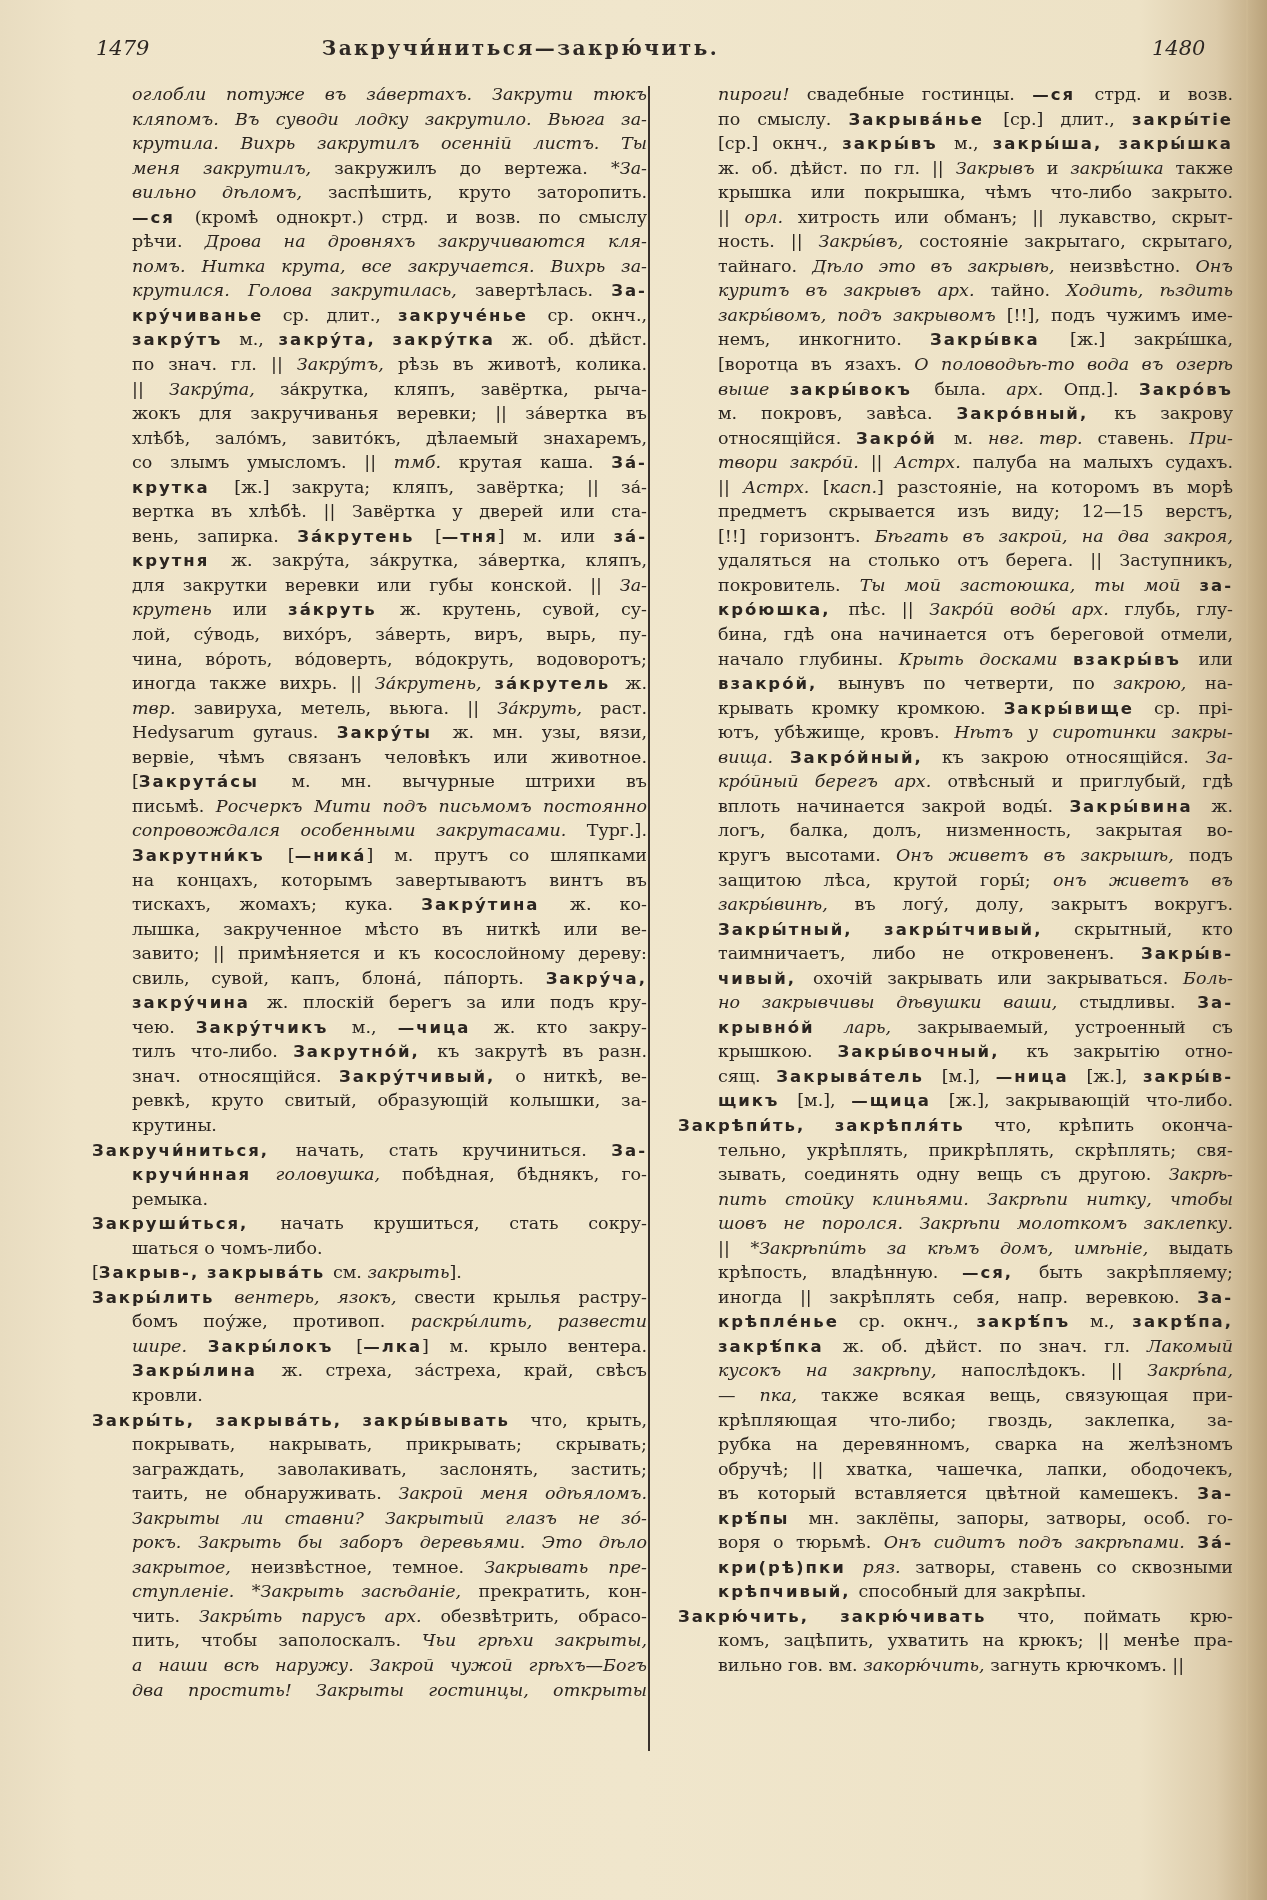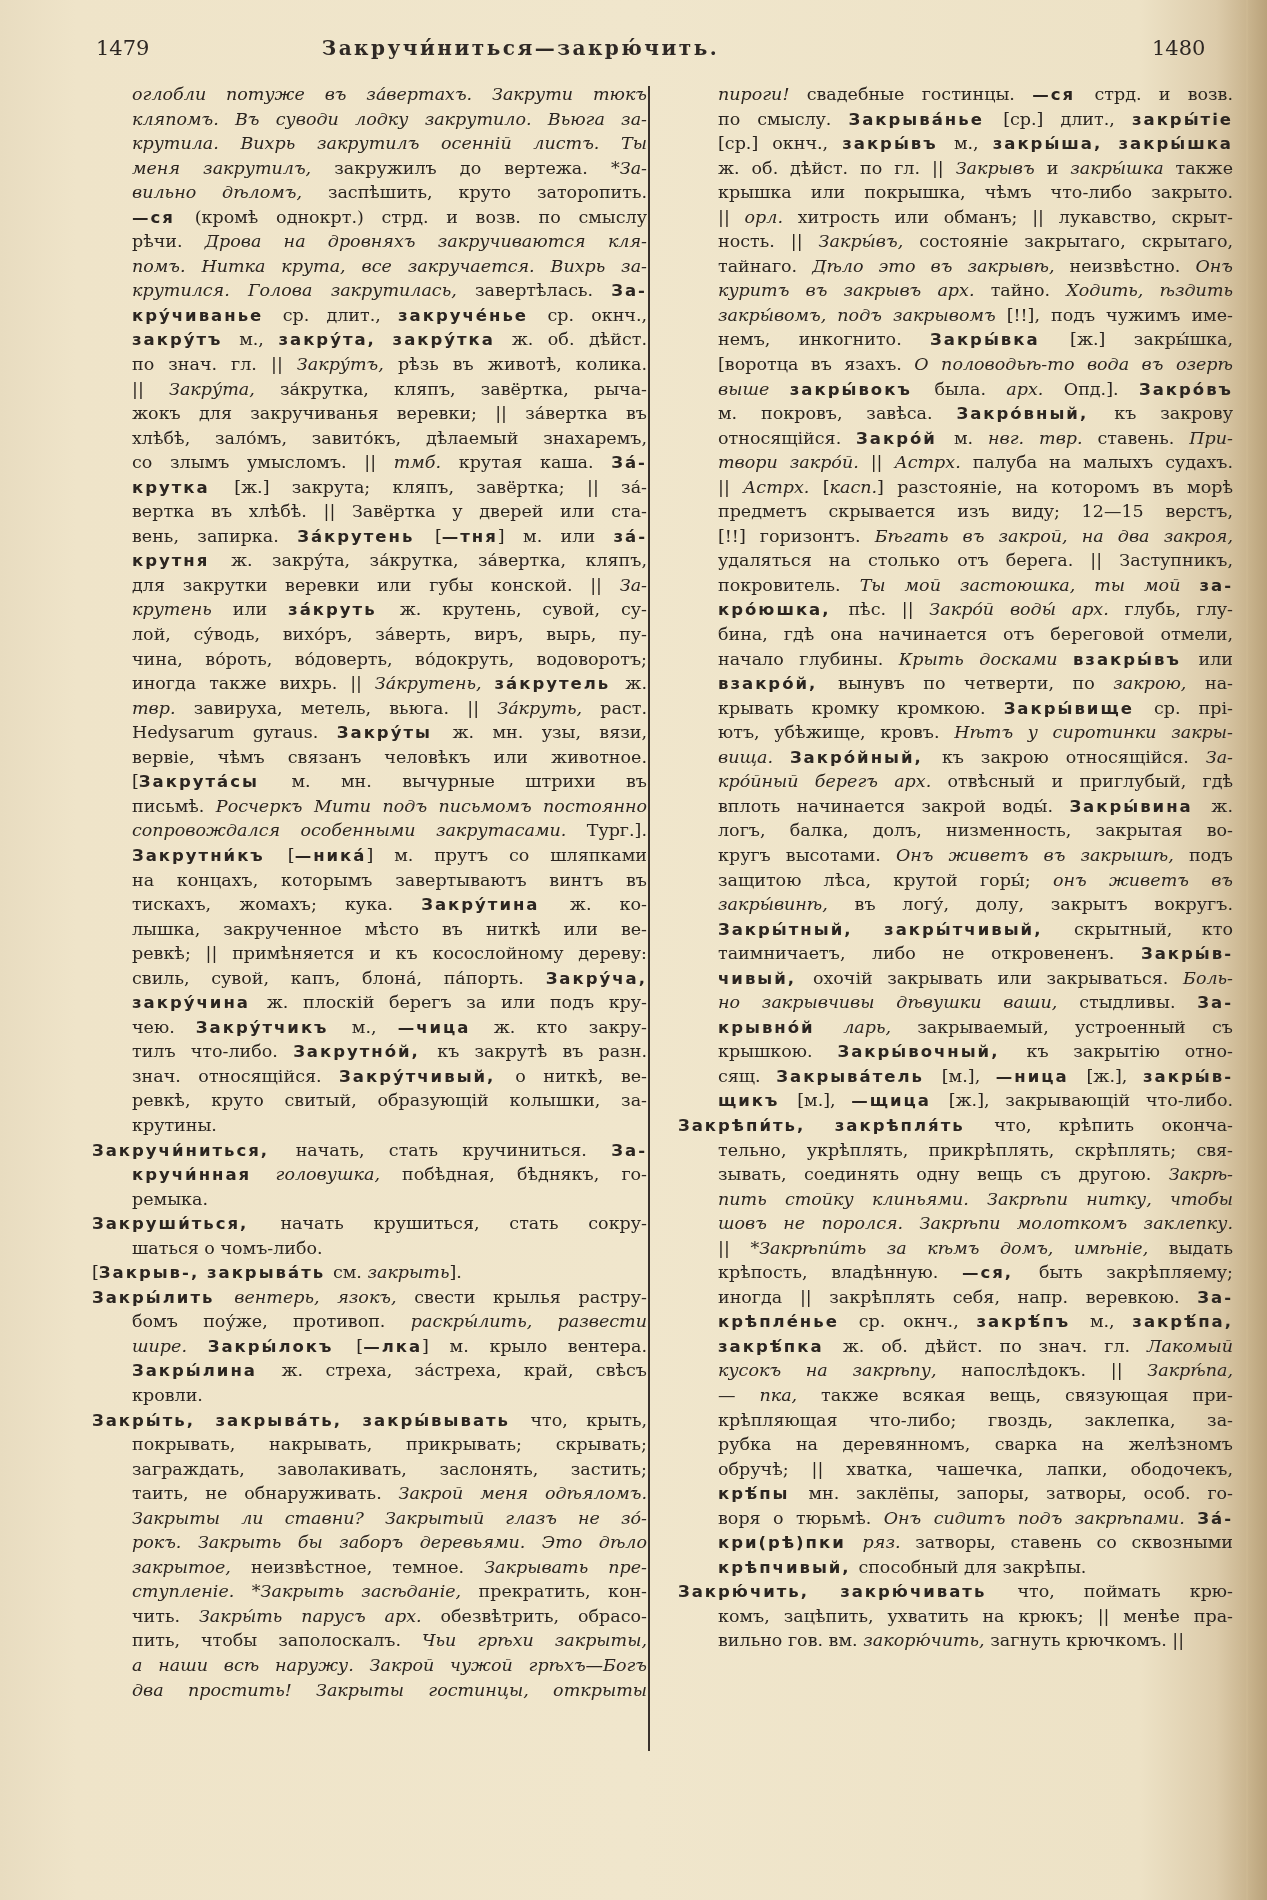--- a/index.html
+++ b/index.html
@@ -1,21 +1,21 @@
 <!DOCTYPE html>
 <html><head>
 <meta charset="utf-8">
 <style>
   html,body{margin:0;padding:0;}
   body{width:1267px;height:1900px;position:relative;overflow:hidden;
     background:linear-gradient(90deg,#e8dcc0 0%,#efe4c9 6%,#f0e6cc 50%,#ede2c6 90%,#dccbaa 96%,#c9b48e 98.5%,#b9a27a 100%);
     font-family:"DejaVu Serif","Liberation Serif",serif;color:#2b2520;}
   .edge-line{position:absolute;left:1246px;top:0;width:2px;height:1900px;background:#cdb992;opacity:.8;}
   .header{position:absolute;top:36px;left:0;width:1267px;height:30px;}
-  .pnum{position:absolute;top:0;font-size:21px;color:#2d2723;}
+  .pnum{position:absolute;top:0;font-size:21px;color:#2d2723;font-style:italic;}
   .pnum.left{left:96px;}
   .pnum.right{left:1152px;}
   .running{position:absolute;top:0;left:0;width:1041px;text-align:center;font-size:20px;letter-spacing:2.5px;font-weight:bold;color:#2f2925;}
   .col{position:absolute;top:82px;}
   .col.left{left:92px;width:555px;}
   .col.right{left:652px;width:555px;margin-left:26px;}
   .rule{position:absolute;left:648px;top:86px;width:1.5px;height:1665px;background:#3a322c;}
   .ln{height:24.55px;line-height:24.55px;font-size:17.5px;white-space:nowrap;text-align:justify;text-align-last:justify;overflow:visible;}
   .ln.ind{margin-left:40px;}
   .ln.last{text-align-last:left;}
@@ -62,21 +62,21 @@
     <div class="ln ind"><span class="i">твр. </span><span class="r">завируха, метель, вьюга. || </span><span class="i">За́круть, </span><span class="r">раст.</span></div>
     <div class="ln ind"><span class="r">Hedysarum gyraus. </span><span class="b">Закру́ты </span><span class="r">ж. мн. узы, вязи,</span></div>
     <div class="ln ind"><span class="r">вервіе, чѣмъ связанъ человѣкъ или животное.</span></div>
     <div class="ln ind"><span class="r">[</span><span class="b">Закрута́сы </span><span class="r">м. мн. вычурные штрихи въ</span></div>
     <div class="ln ind"><span class="r">письмѣ. </span><span class="i">Росчеркъ Мити подъ письмомъ постоянно</span></div>
     <div class="ln ind"><span class="i">сопровождался особенными закрутасами. </span><span class="r">Тург.].</span></div>
     <div class="ln ind"><span class="b">Закрутни́къ </span><span class="r">[</span><span class="b">—ника́</span><span class="r">] м. прутъ со шляпками</span></div>
     <div class="ln ind"><span class="r">на концахъ, которымъ завертываютъ винтъ въ</span></div>
     <div class="ln ind"><span class="r">тискахъ, жомахъ; кука. </span><span class="b">Закру́тина </span><span class="r">ж. ко-</span></div>
     <div class="ln ind"><span class="r">лышка, закрученное мѣсто въ ниткѣ или ве-</span></div>
-    <div class="ln ind"><span class="r">ревкѣ; || примѣняется и къ косослойному дереву:</span></div>
+    <div class="ln ind"><span class="r">завито; || примѣняется и къ косослойному дереву:</span></div>
     <div class="ln ind"><span class="r">свиль, сувой, капъ, блона́, па́порть. </span><span class="b">Закру́ча,</span></div>
     <div class="ln ind"><span class="b">закру́чина </span><span class="r">ж. плоскій берегъ за или подъ кру-</span></div>
     <div class="ln ind"><span class="r">чею. </span><span class="b">Закру́тчикъ </span><span class="r">м., </span><span class="b">—чица </span><span class="r">ж. кто закру-</span></div>
     <div class="ln ind"><span class="r">тилъ что-либо. </span><span class="b">Закрутно́й, </span><span class="r">къ закрутѣ въ разн.</span></div>
     <div class="ln ind"><span class="r">знач. относящійся. </span><span class="b">Закру́тчивый, </span><span class="r">о ниткѣ, ве-</span></div>
     <div class="ln ind"><span class="r">ревкѣ, круто свитый, образующій колышки, за-</span></div>
     <div class="ln ind last"><span class="r">крутины.</span></div>
     <div class="ln"><span class="b">Закручи́ниться, </span><span class="r">начать, стать кручиниться. </span><span class="b">За-</span></div>
     <div class="ln ind"><span class="b">кручи́нная </span><span class="i">головушка, </span><span class="r">побѣдная, бѣднякъ, го-</span></div>
     <div class="ln ind last"><span class="r">ремыка.</span></div>
@@ -153,20 +153,21 @@
     <div class="ln ind"><span class="r">|| </span><span class="i">*Закрѣпи́ть за кѣмъ домъ, имѣніе, </span><span class="r">выдать</span></div>
     <div class="ln ind"><span class="r">крѣпость, владѣнную. </span><span class="b">—ся, </span><span class="r">быть закрѣпляему;</span></div>
     <div class="ln ind"><span class="r">иногда || закрѣплять себя, напр. веревкою. </span><span class="b">За-</span></div>
     <div class="ln ind"><span class="b">крѣпле́нье </span><span class="r">ср. окнч., </span><span class="b">закрѣ́пъ </span><span class="r">м., </span><span class="b">закрѣ́па,</span></div>
     <div class="ln ind"><span class="b">закрѣ́пка </span><span class="r">ж. об. дѣйст. по знач. гл. </span><span class="i">Лакомый</span></div>
     <div class="ln ind"><span class="i">кусокъ на закрѣпу, </span><span class="r">напослѣдокъ. || </span><span class="i">Закрѣ́па,</span></div>
     <div class="ln ind"><span class="r">— </span><span class="i">пка, </span><span class="r">также всякая вещь, связующая при-</span></div>
     <div class="ln ind"><span class="r">крѣпляющая что-либо; гвоздь, заклепка, за-</span></div>
     <div class="ln ind"><span class="r">рубка на деревянномъ, сварка на желѣзномъ</span></div>
     <div class="ln ind"><span class="r">обручѣ; || хватка, чашечка, лапки, ободочекъ,</span></div>
+    <div class="ln ind"><span class="r">въ который вставляется цвѣтной камешекъ. </span><span class="b">За-</span></div>
     <div class="ln ind"><span class="b">крѣ́пы </span><span class="r">мн. заклёпы, запоры, затворы, особ. го-</span></div>
     <div class="ln ind"><span class="r">воря о тюрьмѣ. </span><span class="i">Онъ сидитъ подъ закрѣпами. </span><span class="b">За́-</span></div>
     <div class="ln ind"><span class="b">кри(рѣ)пки </span><span class="i">ряз. </span><span class="r">затворы, ставень со сквозными</span></div>
     <div class="ln ind last"><span class="b">крѣпчивый, </span><span class="r">способный для закрѣпы.</span></div>
     <div class="ln"><span class="b">Закрю́чить, закрю́чивать </span><span class="r">что, поймать крю-</span></div>
     <div class="ln ind"><span class="r">комъ, зацѣпить, ухватить на крюкъ; || менѣе пра-</span></div>
     <div class="ln ind last"><span class="r">вильно гов. вм. </span><span class="i">закорю́чить, </span><span class="r">загнуть крючкомъ. ||</span></div>
   </div>
 
 </body></html>

